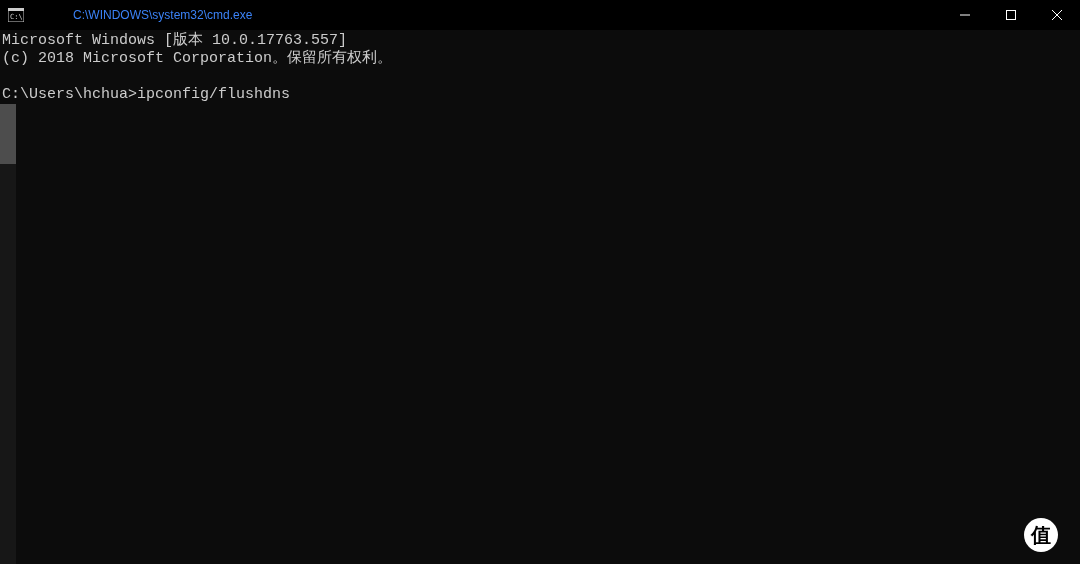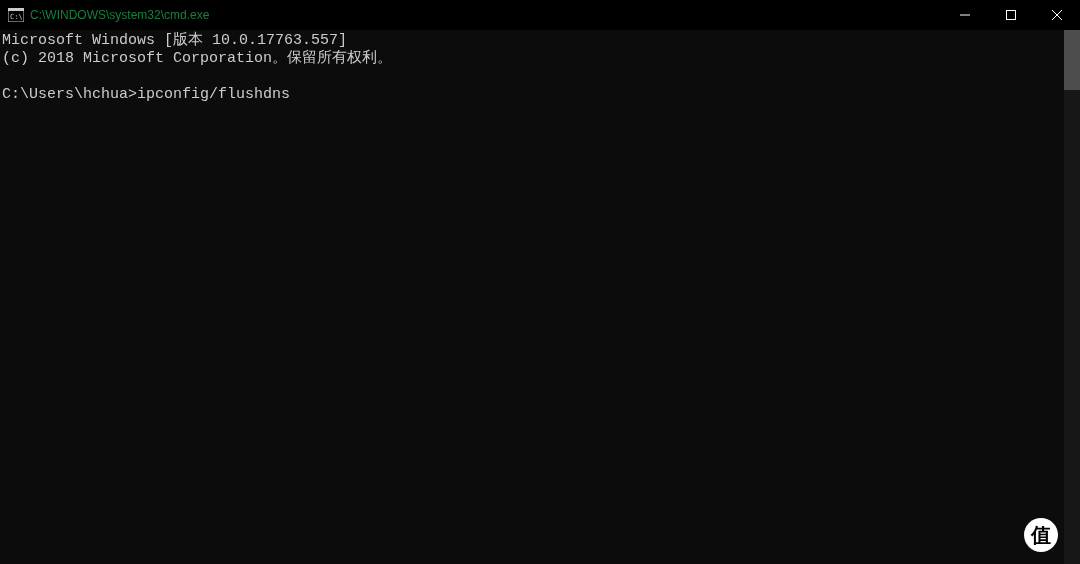--- a/index.html
+++ b/index.html
@@ -36,22 +36,23 @@
       height: 14px;
       display: inline-flex;
       align-items: center;
       justify-content: center;
     }
     .cmd-icon svg {
       width: 16px;
       height: 14px;
     }
     .title-text {
-      color: #15803d;
+      color: #3b82f6;
       font-size: 12px;
+      margin-left: 43px;
     }
     .window-controls {
       display: flex;
       height: 100%;
     }
     .window-btn {
       width: 46px;
       height: 30px;
       display: flex;
       align-items: center;
@@ -62,20 +63,21 @@
     .window-btn svg {
       width: 10px;
       height: 10px;
     }
     .terminal-body {
       position: relative;
       width: 100%;
       height: calc(100% - 30px);
       background: #0c0c0c;
       display: flex;
+      flex-direction: column;
     }
     .terminal-content {
       flex: 1;
       padding: 2px 0 0 2px;
       color: #cccccc;
       font-size: 15px;
       line-height: 18px;
       white-space: pre;
       font-family: 'NSimSun', Consolas, 'Courier New', monospace;
     }

